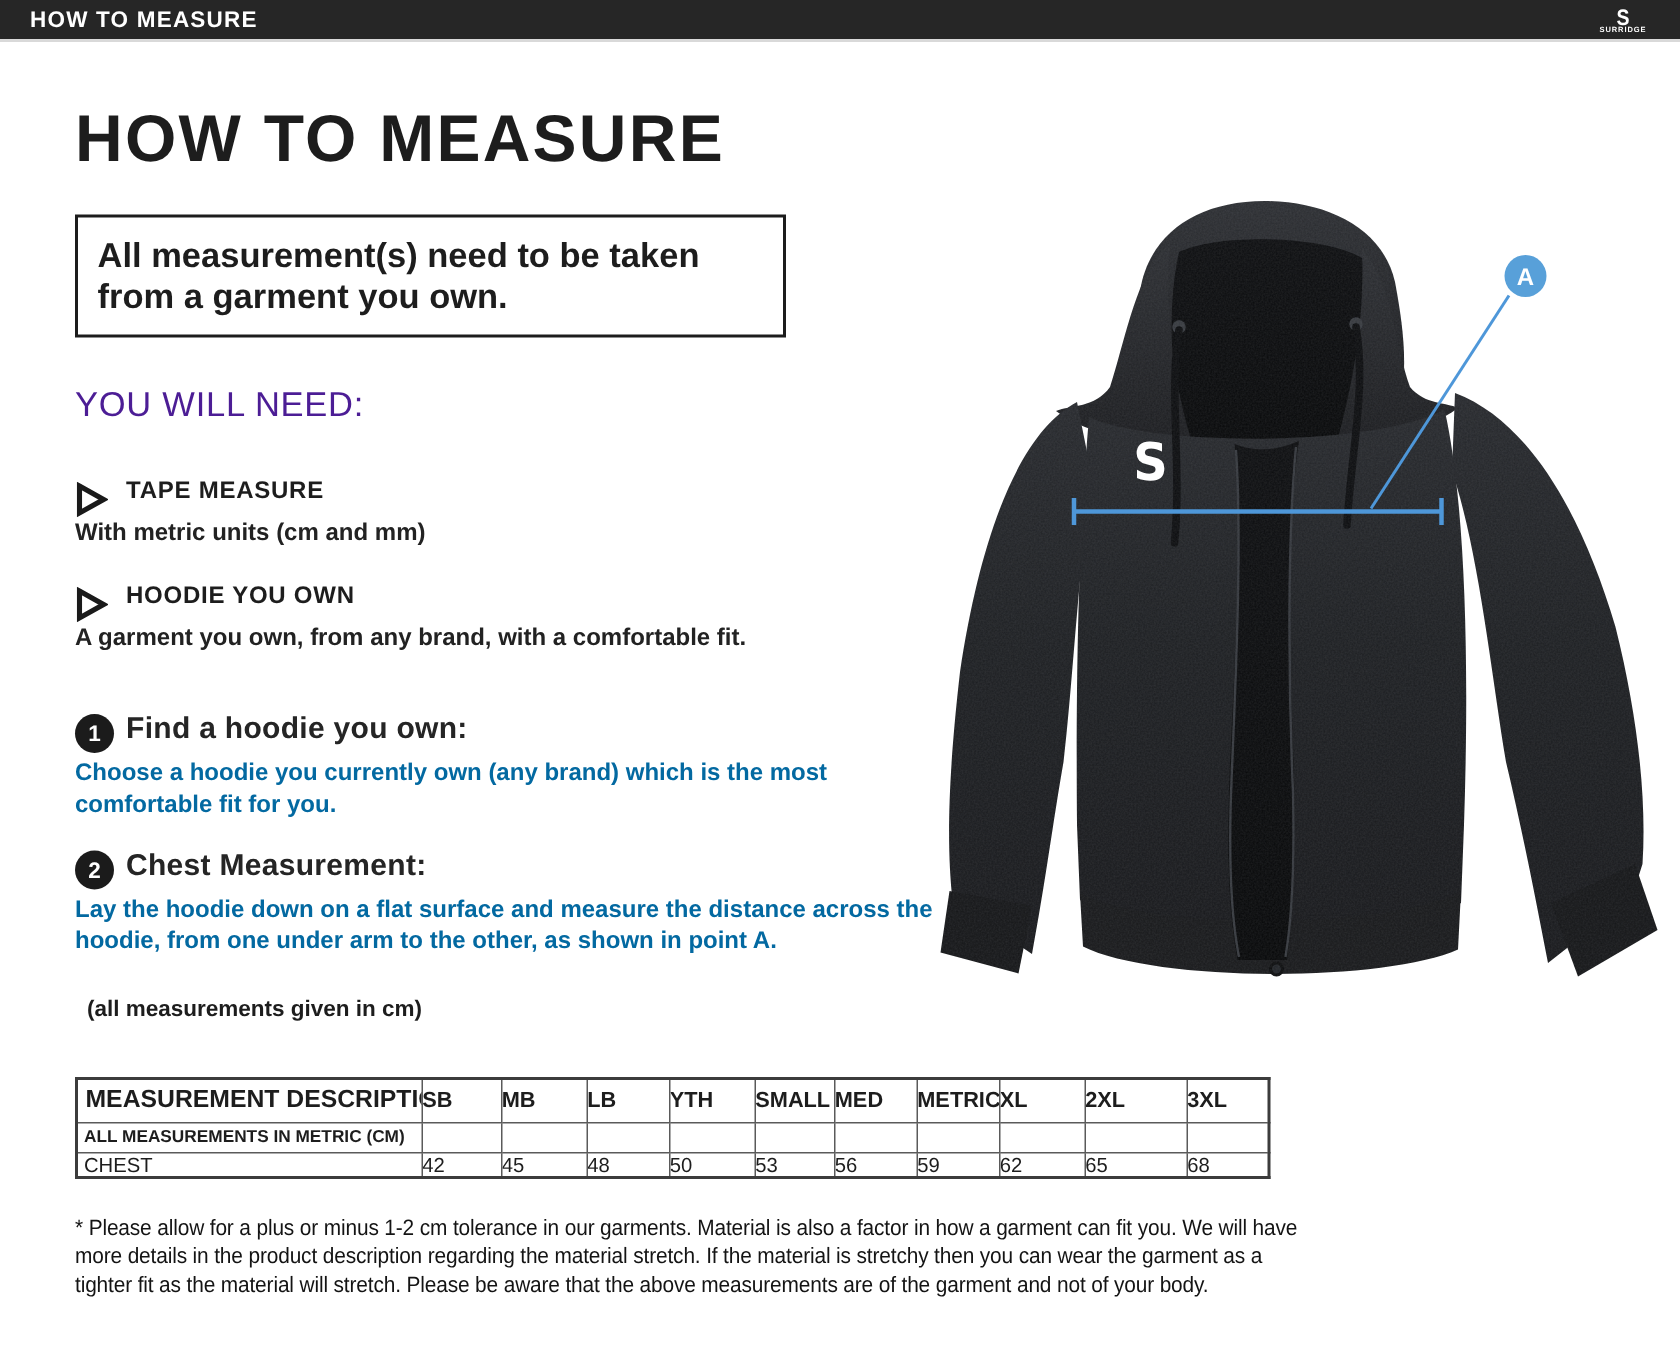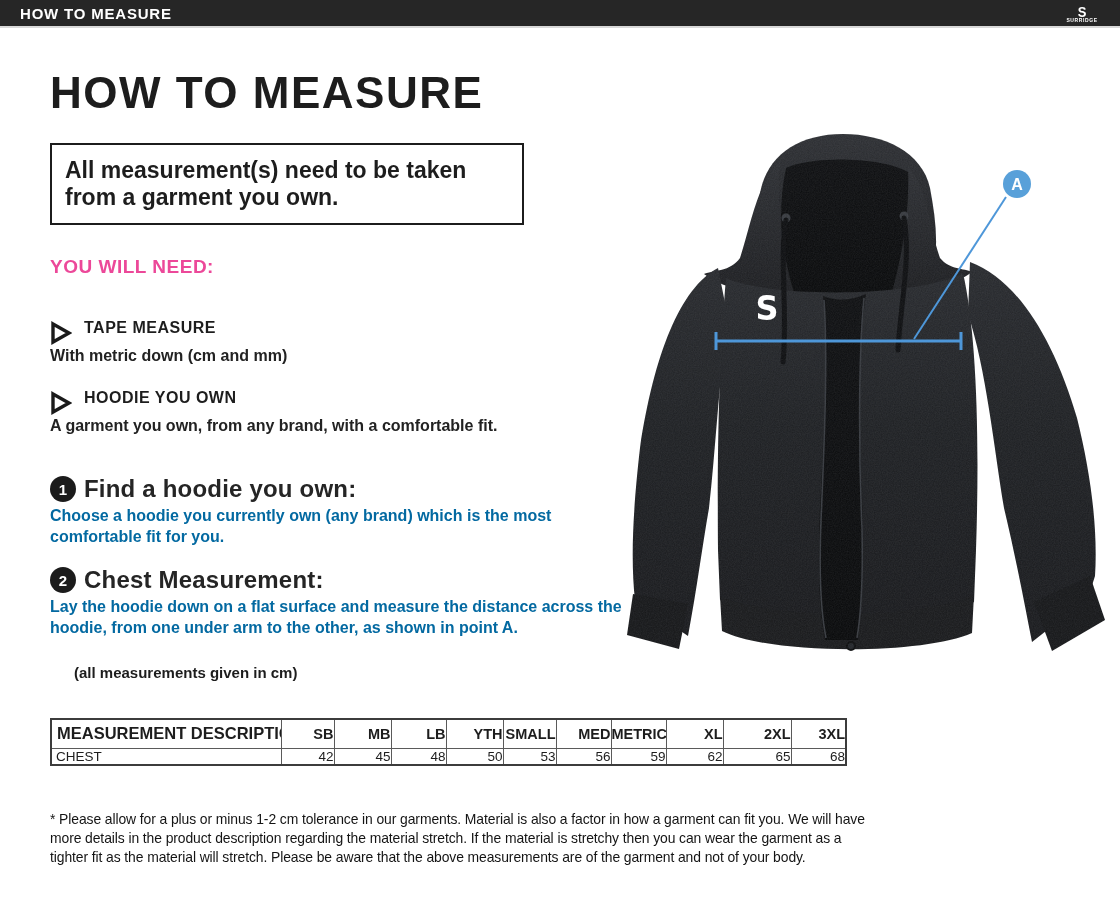--- a/index.html
+++ b/index.html
@@ -34,56 +34,56 @@
     font-size:44px; font-weight:bold; letter-spacing:1.5px; color:#1d1d1d;
     white-space:nowrap;
   }
   .notice-box {
     position:absolute; left:50px; top:143px; width:474px;
     border:2px solid #1c1c1c; padding:12px 13px;
     font-size:23px; font-weight:bold; line-height:27px; color:#1d1d1d;
   }
   .ywn-heading {
     position:absolute; left:50px; top:256px;
-    font-size:19px; font-weight:bold; letter-spacing:.5px; color:#ec4899;
+    font-size:23px; font-weight:normal; letter-spacing:.5px; color:#4c1d95;
   }
   .need-item-label {
     position:absolute; font-size:16px; font-weight:bold; letter-spacing:.5px; color:#1d1d1d;
     white-space:nowrap;
   }
   .need-item-desc {
     position:absolute; font-size:16px; font-weight:bold; color:#222; white-space:nowrap;
   }
   .play-icon { position:absolute; width:22px; height:24px; }
   .step-badge {
     position:absolute; width:26px; height:26px; border-radius:50%;
     background:#1b1b1b; color:#fff; font-size:15px; font-weight:bold;
     display:flex; align-items:center; justify-content:center;
   }
   .step-title {
-    position:absolute; font-size:24px; font-weight:bold; color:#252525; white-space:nowrap;
+    position:absolute; font-size:20px; font-weight:bold; color:#252525; white-space:nowrap;
     letter-spacing:.2px;
   }
   .step-desc {
     position:absolute; width:585px; font-size:16px; font-weight:bold; color:#0369a1;
     line-height:21px;
   }
   .size-chart-heading {
     position:absolute; left:50px; top:664px; display:flex; align-items:baseline;
   }
   .size-chart-title { font-size:30px; font-weight:bold; letter-spacing:1px; color:#1d1d1d; }
-  .size-chart-note { font-size:15px; font-weight:bold; color:#1d1d1d; margin-left:24px; }
+  .size-chart-note { font-size:15px; font-weight:bold; color:#1d1d1d; margin-left:8px; }
   
   .size-table {
     position:absolute; left:50px; top:718px; width:795px;
     border-collapse:collapse; table-layout:fixed;
     border:2px solid #3c3c3c;
   }
   .size-table th, .size-table td {
-    border:1px solid #5a5a5a; text-align:right; vertical-align:middle;
+    border:1px solid #5a5a5a; text-align:left; vertical-align:middle;
     overflow:hidden; white-space:nowrap; color:#1d1d1d;
   }
   .size-table tr.hdr   { height:29px; }
   .size-table tr.note  { height:20px; }
   .size-table tr.chest { height:14px; }
   .th-desc  { font-size:16.5px; font-weight:bold; text-align:left !important; padding-left:5px; }
   .th-size  { font-size:14.5px; font-weight:bold; }
   .td-note  { font-size:11.5px; font-weight:bold; text-align:left !important; padding-left:4px; }
   .td-label { font-size:13.5px; font-weight:normal; text-align:left !important; padding-left:4px; }
   .td-val   { font-size:13.5px; font-weight:normal; color:#2a2a2a; }
@@ -114,21 +114,21 @@
 <div class="notice-box">
   <span>All measurement(s) need to be taken from a garment you own.</span>
 </div>
 
 <div class="ywn-heading">YOU WILL NEED:</div>
 
 <svg class="play-icon" style="left:50px; top:321px;" viewBox="0 0 22 24">
   <polygon points="3,3 19,12 3,21" fill="#ffffff" stroke="#1a1a1a" stroke-width="3.4" stroke-linejoin="miter"></polygon>
 </svg>
 <div class="need-item-label" style="left:84px; top:319px;">TAPE MEASURE</div>
-<div class="need-item-desc" style="left:50px; top:347px;">With metric down (cm and mm)</div>
+<div class="need-item-desc" style="left:50px; top:347px;">With metric units (cm and mm)</div>
 
 <svg class="play-icon" style="left:50px; top:391px;" viewBox="0 0 22 24">
   <polygon points="3,3 19,12 3,21" fill="#ffffff" stroke="#1a1a1a" stroke-width="3.4" stroke-linejoin="miter"></polygon>
 </svg>
 <div class="need-item-label" style="left:84px; top:389px;">HOODIE YOU OWN</div>
 <div class="need-item-desc" style="left:50px; top:417px;">A garment you own, from any brand, with a comfortable fit.</div>
 
 <div class="step-badge" style="left:50px; top:476px;">1</div>
 <div class="step-title" style="left:84px; top:475px;">Find a hoodie you own:</div>
 <div class="step-desc" style="left:50px; top:505px;">Choose a hoodie you currently own (any brand) which is the most comfortable fit for you.</div>
@@ -161,20 +161,33 @@
     <th class="th-size">SB</th>
     <th class="th-size">MB</th>
     <th class="th-size">LB</th>
     <th class="th-size">YTH</th>
     <th class="th-size">SMALL</th>
     <th class="th-size">MED</th>
     <th class="th-size">METRIC</th>
     <th class="th-size">XL</th>
     <th class="th-size">2XL</th>
     <th class="th-size">3XL</th>
+  </tr>
+  <tr class="note">
+    <td class="td-note">ALL MEASUREMENTS IN METRIC (CM)</td>
+    <td class="td-val"></td>
+    <td class="td-val"></td>
+    <td class="td-val"></td>
+    <td class="td-val"></td>
+    <td class="td-val"></td>
+    <td class="td-val"></td>
+    <td class="td-val"></td>
+    <td class="td-val"></td>
+    <td class="td-val"></td>
+    <td class="td-val"></td>
   </tr>
   <tr class="chest">
     <td class="td-label">CHEST</td>
     <td class="td-val">42</td>
     <td class="td-val">45</td>
     <td class="td-val">48</td>
     <td class="td-val">50</td>
     <td class="td-val">53</td>
     <td class="td-val">56</td>
     <td class="td-val">59</td>

